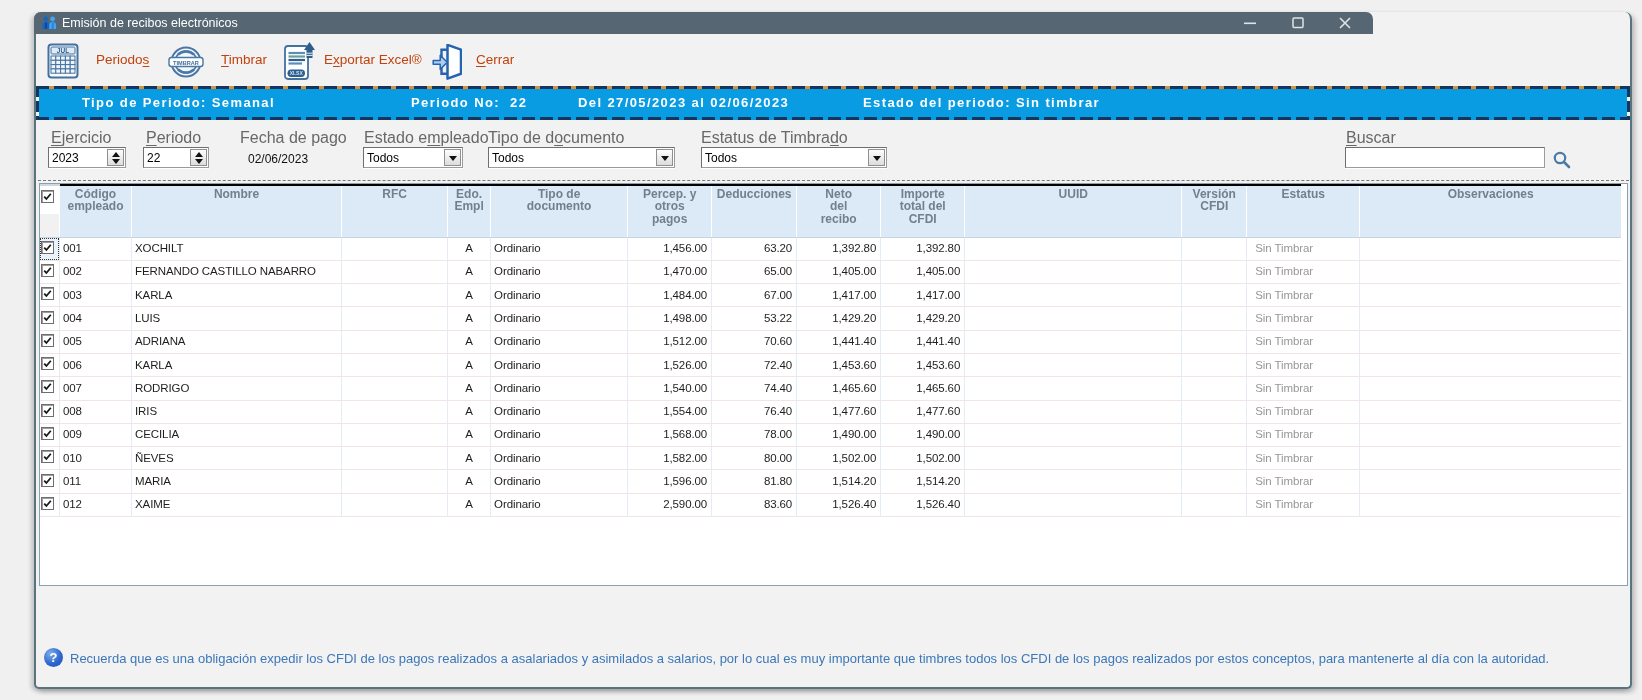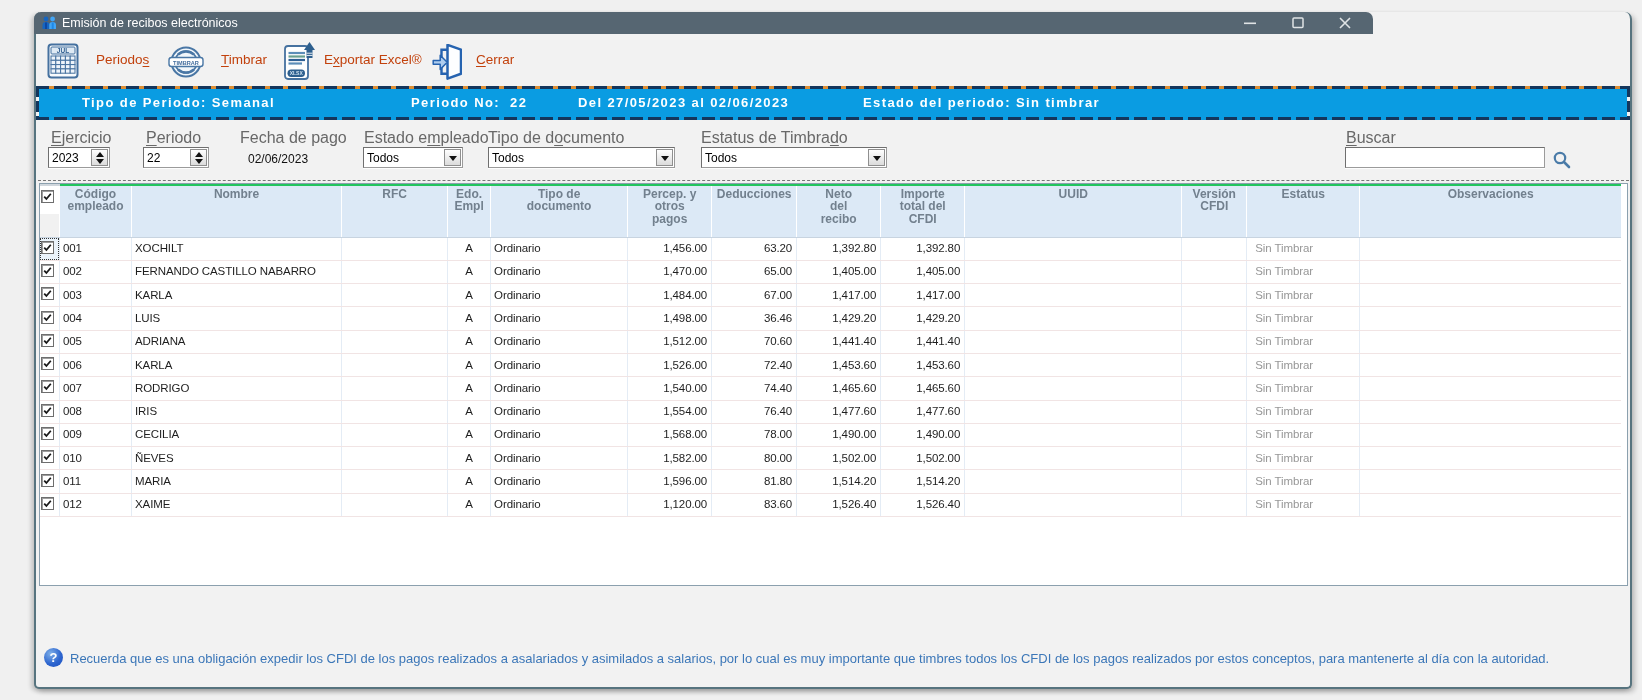--- a/index.html
+++ b/index.html
@@ -8,21 +8,21 @@
   box-shadow: -3px 2px 4px rgba(0,0,0,0.18), 3px 3px 5px rgba(0,0,0,0.22); }
 .tbar { position:absolute; left:-2px; top:0; width:1339px; height:22px; background:#566672; border-radius:7px 7px 0 0; }
 .tbar .ttl { position:absolute; left:28px; top:4px; color:#fff; font-size:12.5px; }
 .appico { position:absolute; left:7px; top:4px; width:17px; height:14px; }
 .wbtn { position:absolute; top:0; height:22px; width:34px; color:#dfe3e5; }
 .grid { position:absolute; left:3px; top:171px; width:1589px; height:403px; background:#fff; border:1px solid #8ba0ae; }
 .gridfocus { position:absolute; left:2px; top:168px; width:1591px; height:2px; border-top:1px dashed #777; }
 table.g { border-collapse:collapse; table-layout:fixed; width:1581px; font-size:12px; color:#1e1e1e; }
 table.g td, table.g th { overflow:hidden; white-space:nowrap; vertical-align:top; }
 thead th { background:#dce9f6; color:#72808e; font-weight:bold; font-size:12px; height:52px;
-  border-left:1px solid #fff; border-top:2px solid #22c55e; border-bottom:1px solid #c8d4e0; padding-top:2px; line-height:12.3px; vertical-align:top; }
+  border-left:1px solid #fff; border-top:2px solid #000000; border-bottom:1px solid #c8d4e0; padding-top:2px; line-height:12.3px; vertical-align:top; }
 thead th.cbh { background:linear-gradient(#ffffff 0 28px, #f1f1f1 28px); border-top:2px solid #cfd6dc; border-left:none; }
 tbody td { height:22.3px; border-bottom:1px solid #f1e4e4; border-left:1px solid #e4ecf5; font-size:11.5px; letter-spacing:-0.1px; padding-top:4.6px; }
 tbody td:first-child { border-left:none; }
 td.lft,th.lft { padding-left:3px; text-align:left; }
 td.rgt { padding-right:4px; text-align:right; }
 td.ctr { text-align:center; }
 td.gray { color:#979797; padding-left:8px; }
 td.cbc { padding:0; }
 .cbwrap { width:19px; height:22.3px; padding:3.2px 0 0 1px; }
 .cbwrap.foc { outline:1px dotted #333; outline-offset:-1px; background:#eaf3fb; }
@@ -155,21 +155,21 @@
   </div>
 
   <div class="flabel" style="left:15px;"><span class="u">E</span>jercicio</div>
   <div class="flabel" style="left:110px;"><span class="u">P</span>eriodo</div>
   <div class="flabel" style="left:204px;">Fecha de pago</div>
   <div class="flabel" style="left:328px;">Estado e<span class="u">m</span>pleado</div>
   <div class="flabel" style="left:452px;">Tipo de d<span class="u">o</span>cumento</div>
   <div class="flabel" style="left:665px;">Estatus de Timbra<span class="u">d</span>o</div>
   <div class="flabel" style="left:1310px;"><span class="u">B</span>uscar</div>
 
-  <div class="sunken spin" style="left:12px; width:62px;">
+  <div class="sunken spin" style="left:12px; width:78px;">
       <span class="val">2023</span>
       <div class="btn3d">
         <div class="tri-u"></div>
         <div class="tri-d"></div>
       </div>
     </div>
   <div class="sunken spin" style="left:107px; width:66px;">
       <span class="val">22</span>
       <div class="btn3d">
         <div class="tri-u"></div>
@@ -328,21 +328,21 @@
                   </svg>
                 </span>
               </div>
             </td>
 <td class="lft">004</td>
 <td class="lft">LUIS</td>
 <td></td>
 <td class="ctr">A</td>
 <td class="lft">Ordinario</td>
 <td class="rgt">1,498.00</td>
-<td class="rgt">36.46</td>
+<td class="rgt">53.22</td>
 <td class="rgt">1,429.20</td>
 <td class="rgt">1,429.20</td>
 <td></td>
 <td></td>
 <td class="lft gray">Sin Timbrar</td>
 <td></td>
 </tr>
 <tr>
 <td class="cbc">
               <div class="cbwrap">
@@ -519,21 +519,21 @@
                     <path d="M2.6 6.6 L5.2 9.4 L10.4 3.2" fill="none" stroke="#1a1a1a" stroke-width="2.1"></path>
                   </svg>
                 </span>
               </div>
             </td>
 <td class="lft">012</td>
 <td class="lft">XAIME</td>
 <td></td>
 <td class="ctr">A</td>
 <td class="lft">Ordinario</td>
-<td class="rgt">1,120.00</td>
+<td class="rgt">2,590.00</td>
 <td class="rgt">83.60</td>
 <td class="rgt">1,526.40</td>
 <td class="rgt">1,526.40</td>
 <td></td>
 <td></td>
 <td class="lft gray">Sin Timbrar</td>
 <td></td>
 </tr>
       </tbody>
     </table>

